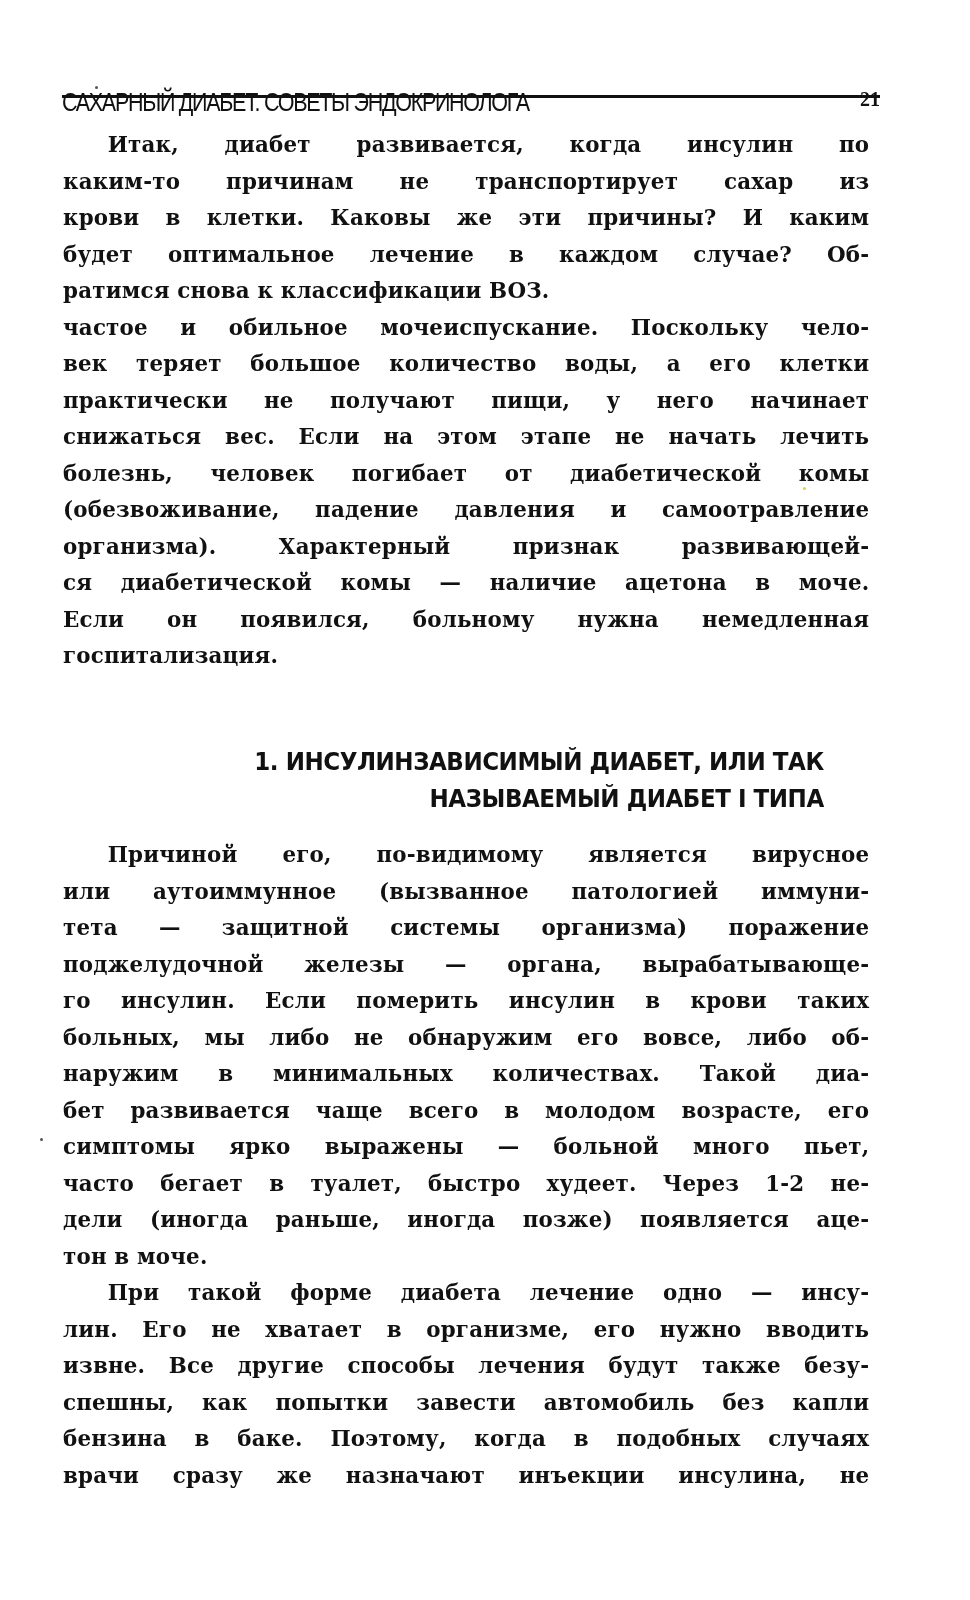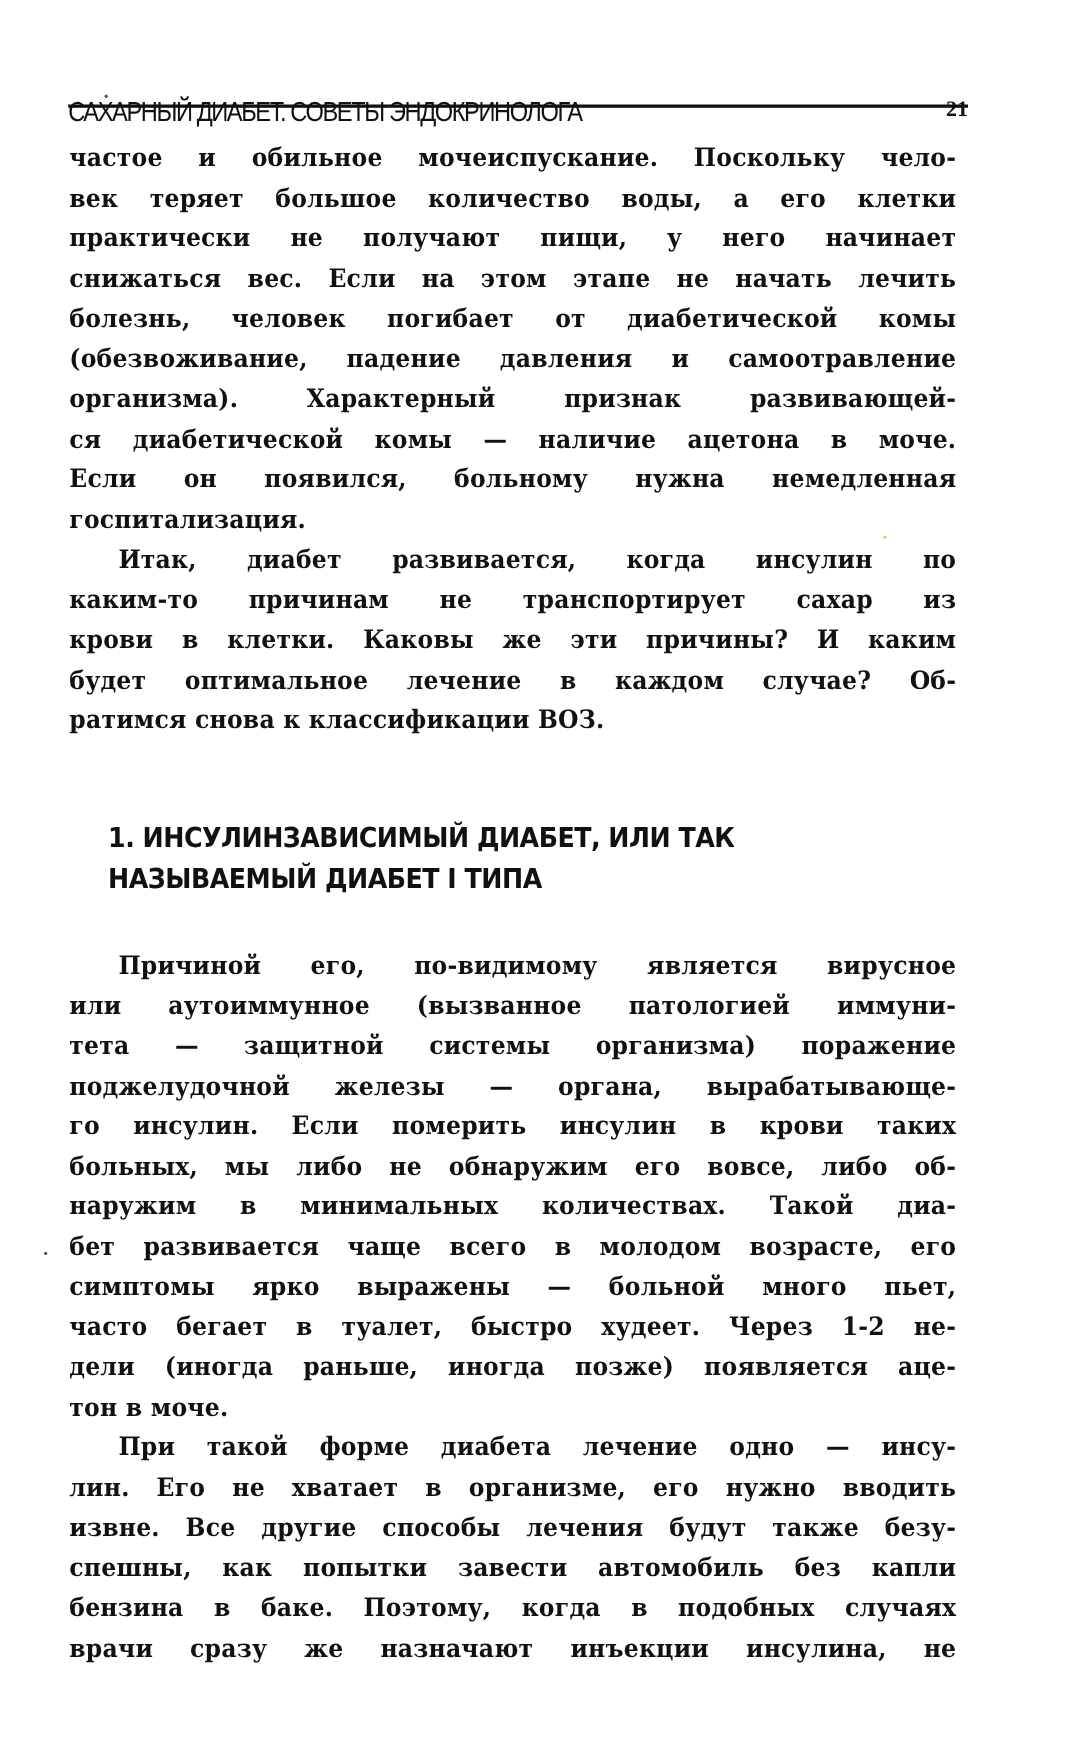--- a/index.html
+++ b/index.html
@@ -73,24 +73,24 @@
     }
     .line.last {
       text-align-last: left;
     }
     .line.indent {
       padding-left: 48px;
       width: 819px;
     }
     .section-heading {
       position: absolute;
-      left: 66px;
+      left: 50px;
       top: 743px;
       width: 806px;
-      text-align: left;
+      text-align: right;
     }
     .heading-line {
       font-family: "DejaVu Sans", sans-serif;
       font-weight: bold;
       font-size: 25px;
       letter-spacing: -0.5px;
       line-height: 37px;
       transform: scaleX(0.92);
       white-space: nowrap;
     }
@@ -111,47 +111,47 @@
 </div>
 <div class="header-rule"></div>
 
 <div class="speck" style="left:95px;top:86px;"></div>
 <div class="speck" style="left:803px;top:487px;background:#d8d060;"></div>
 <div class="speck" style="left:40px;top:1138px;"></div>
 
 <div class="body-text" style="top:126px;">
 
   <div>
+    <div class="line indent">Итак, диабет развивается, когда инсулин по</div>
+    <div class="line">каким-то причинам не транспортирует сахар из</div>
+    <div class="line">крови в клетки. Каковы же эти причины? И каким</div>
+    <div class="line">будет оптимальное лечение в каждом случае? Об-</div>
+    <div class="line last">ратимся снова к классификации ВОЗ.</div>
+  </div>
+
+  <div>
     <div class="line">частое и обильное мочеиспускание. Поскольку чело-</div>
     <div class="line">век теряет большое количество воды, а его клетки</div>
     <div class="line">практически не получают пищи, у него начинает</div>
     <div class="line">снижаться вес. Если на этом этапе не начать лечить</div>
     <div class="line">болезнь, человек погибает от диабетической комы</div>
     <div class="line">(обезвоживание, падение давления и самоотравление</div>
     <div class="line">организма). Характерный признак развивающей-</div>
     <div class="line">ся диабетической комы — наличие ацетона в моче.</div>
     <div class="line">Если он появился, больному нужна немедленная</div>
     <div class="line last">госпитализация.</div>
   </div>
-
-  <div>
-    <div class="line indent">Итак, диабет развивается, когда инсулин по</div>
-    <div class="line">каким-то причинам не транспортирует сахар из</div>
-    <div class="line">крови в клетки. Каковы же эти причины? И каким</div>
-    <div class="line">будет оптимальное лечение в каждом случае? Об-</div>
-    <div class="line last">ратимся снова к классификации ВОЗ.</div>
-  </div>
 </div>
 
 <div class="section-heading">
   <div class="heading-line">1. ИНСУЛИНЗАВИСИМЫЙ ДИАБЕТ, ИЛИ ТАК</div>
   <div class="heading-line">НАЗЫВАЕМЫЙ ДИАБЕТ I ТИПА</div>
 </div>
 
-<div class="body-text" style="top:860px;">
+<div class="body-text" style="top:836px;">
   <div>
     <div class="line indent">Причиной его, по-видимому является вирусное</div>
     <div class="line">или аутоиммунное (вызванное патологией иммуни-</div>
     <div class="line">тета — защитной системы организма) поражение</div>
     <div class="line">поджелудочной железы — органа, вырабатывающе-</div>
     <div class="line">го инсулин. Если померить инсулин в крови таких</div>
     <div class="line">больных, мы либо не обнаружим его вовсе, либо об-</div>
     <div class="line">наружим в минимальных количествах. Такой диа-</div>
     <div class="line">бет развивается чаще всего в молодом возрасте, его</div>
     <div class="line">симптомы ярко выражены — больной много пьет,</div>

